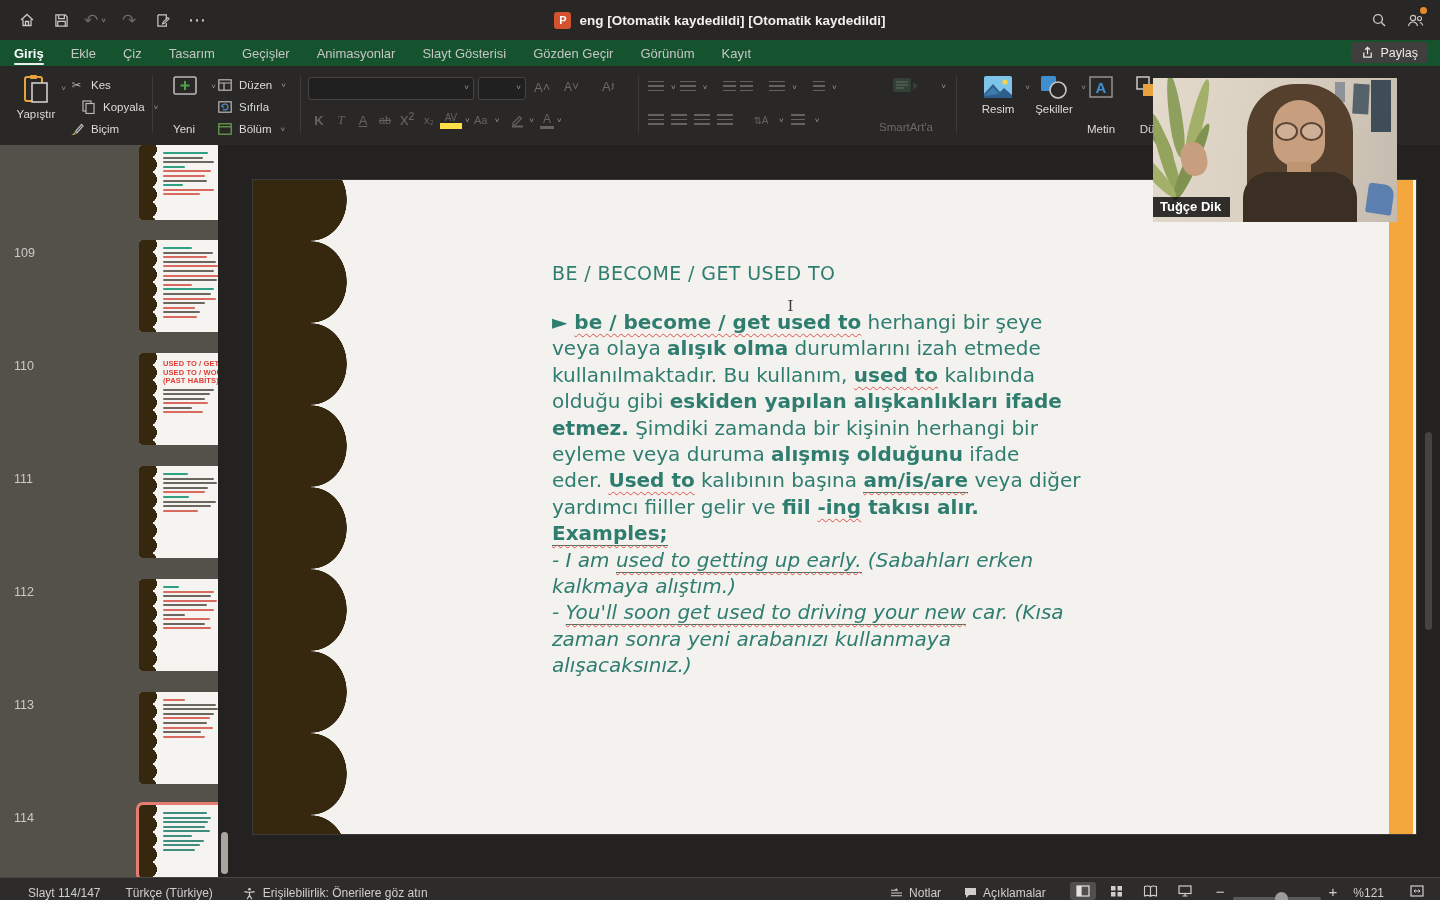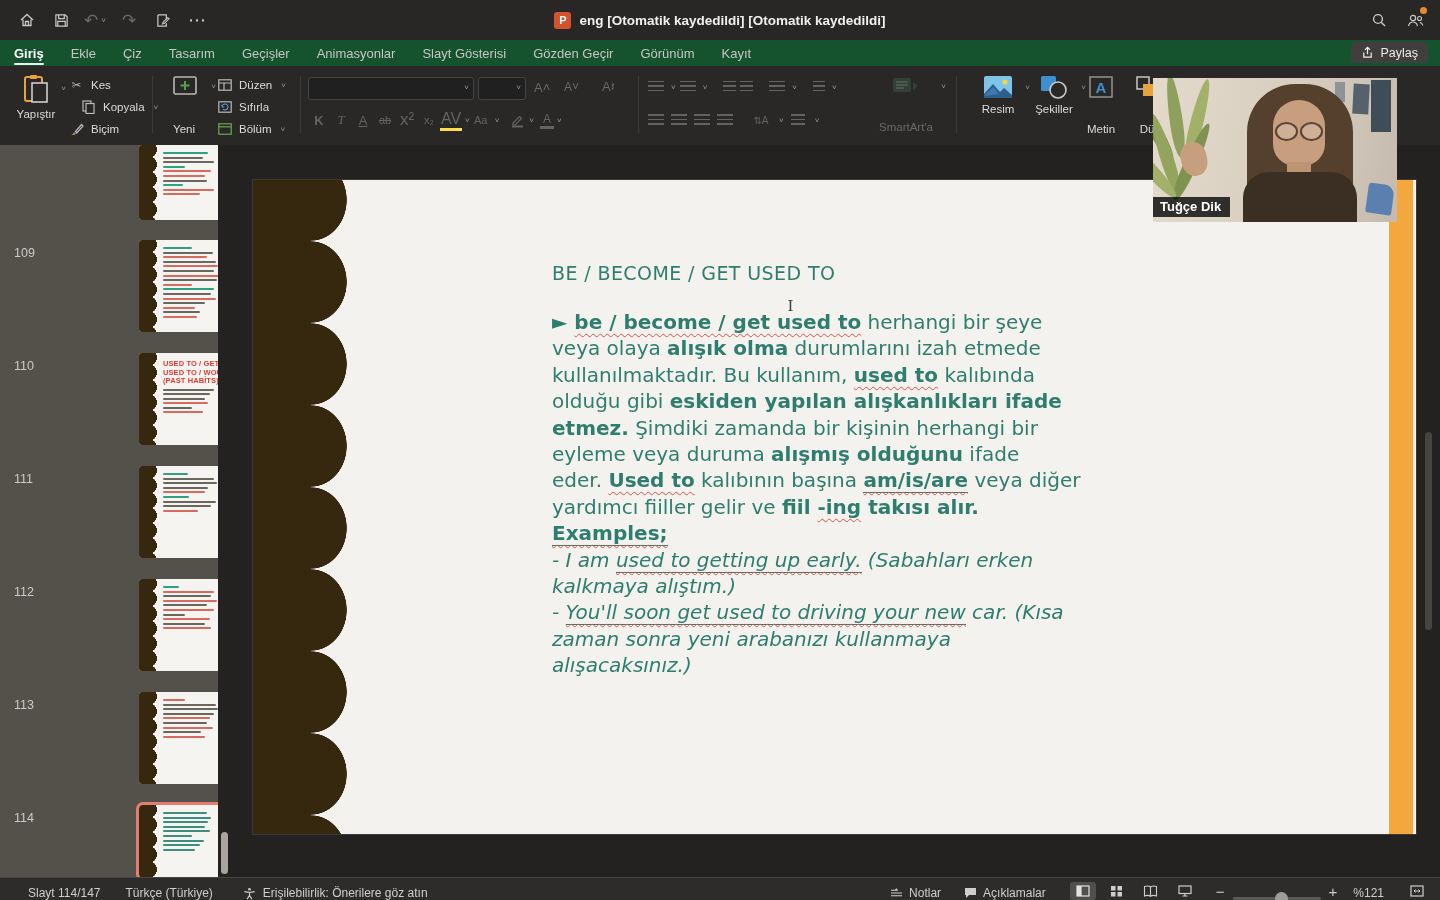--- a/index.html
+++ b/index.html
@@ -272,21 +272,21 @@
     <div class="rb-small dimlabel" style="left:564px;top:11px;font-size:12px;">A˅</div>
     <div class="rb-small dimlabel" style="left:602px;top:11px;font-size:13px;">A𝄽</div>
 
     <div class="rb-small" style="left:308px;top:44px;gap:0;">
       <span class="fmt" style="font-weight:700;">K</span>
       <span class="fmt" style="font-style:italic;font-family:'Liberation Serif',serif;">T</span>
       <span class="fmt" style="text-decoration:underline;">A</span>
       <span class="fmt" style="text-decoration:line-through;font-size:11px;">ab</span>
       <span class="fmt" style="font-size:17px;">x²</span>
       <span class="fmt" style="font-size:11px;">x₂</span>
-      <span class="fmt" style="font-size:16px;border-bottom:3px solid #fde047;">AV</span>
+      <span class="fmt" style="font-size:10px;border-bottom:6px solid #fde047;">AV</span>
         <span class="caret">˅</span>
       <span class="fmt" style="font-size:11px;">Aa</span>
         <span class="caret">˅</span>
       <span style="width:10px;"></span>
       <span class="ic16">
         <svg width="15" height="15" viewBox="0 0 15 15">
             <path d="M3 10 9.5 3.5l2 2L5 12H3z" fill="none" stroke="#646362" stroke-width="1.2"></path>
             <rect x="2" y="12.5" width="11" height="2" fill="#646362"></rect>
           </svg>
       </span>

